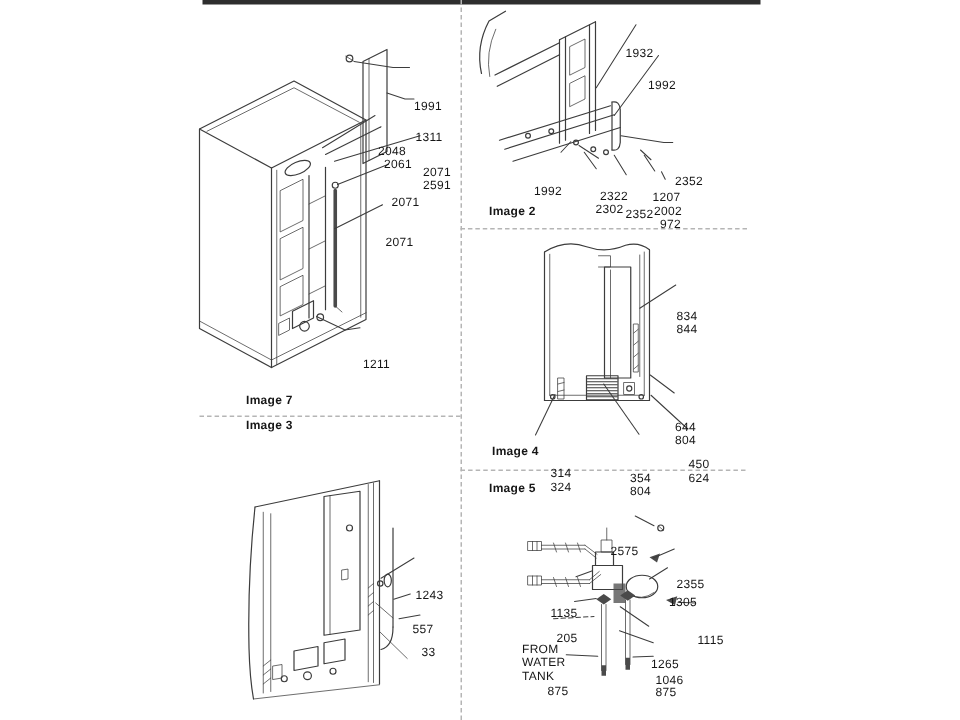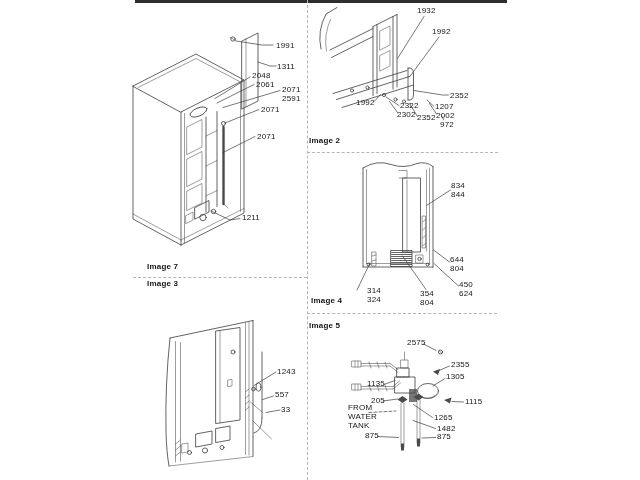--- a/index.html
+++ b/index.html
@@ -13,25 +13,25 @@
   .hdiv { position:absolute; height:0; border-top:1px dashed var(--divider,#b5b5b5); }
   .art  { position:absolute; left:0; top:0; width:640px; height:480px; color:var(--ink,#3c3c3c); }
   .art path, .art circle, .art ellipse { stroke:currentColor; fill:none; stroke-width:0.8; stroke-linecap:round; stroke-linejoin:round; }
   .art .thin  { stroke-width:0.5; }
   .art .thick { stroke-width:2.4; stroke:#4a4a4a; }
   .art .lead  { stroke-width:0.7; }
   .art .fill  { fill:#4a4a4a; stroke:none; }
   .art .dash  { stroke-dasharray:3 2; }
   .callout {
     position:absolute; font-size:8px; line-height:1.12; letter-spacing:0.2px;
-    color:var(--label,#161616); white-space:pre-line;
+    color:var(--label,#161616); white-space:pre-line;margin-top:25px;
   }
   .caption {
     position:absolute; font-size:8px; font-weight:bold; letter-spacing:0.2px;
-    color:var(--label,#161616); white-space:nowrap;
+    color:var(--label,#161616); white-space:nowrap;padding-left:17px;
   }
 </style>
 </head>
 <body>
 
 <div class="page" style="--ink: #3c3c3c; --label: #161616; --divider: #b5b5b5; --topbar: #2e2e2e; background: rgb(255, 255, 255);">
 
   <div class="top-bar"></div>
   <div class="vdiv"></div>
   <div class="hdiv" style="left:307px;top:152px;width:191px"></div>
@@ -247,17 +247,17 @@
   <div class="callout" style="left:407px;top:339px">2575</div>
   <div class="callout" style="left:451px;top:361px">2355</div>
   <div class="callout" style="left:446px;top:373px">1305</div>
   <div class="callout" style="left:367px;top:380px">1135</div>
   <div class="callout" style="left:371px;top:397px">205</div>
   <div class="callout" style="left:465px;top:398px">1115</div>
   <div class="callout" style="left:348px;top:404px">FROM
 WATER
 TANK</div>
   <div class="callout" style="left:434px;top:414px">1265</div>
-  <div class="callout" style="left:437px;top:425px">1482</div>
+  <div class="callout" style="left:437px;top:425px">1046</div>
   <div class="callout" style="left:365px;top:432px">875</div>
   <div class="callout" style="left:437px;top:433px">875</div>
 
 </div>
 
 </body></html>

